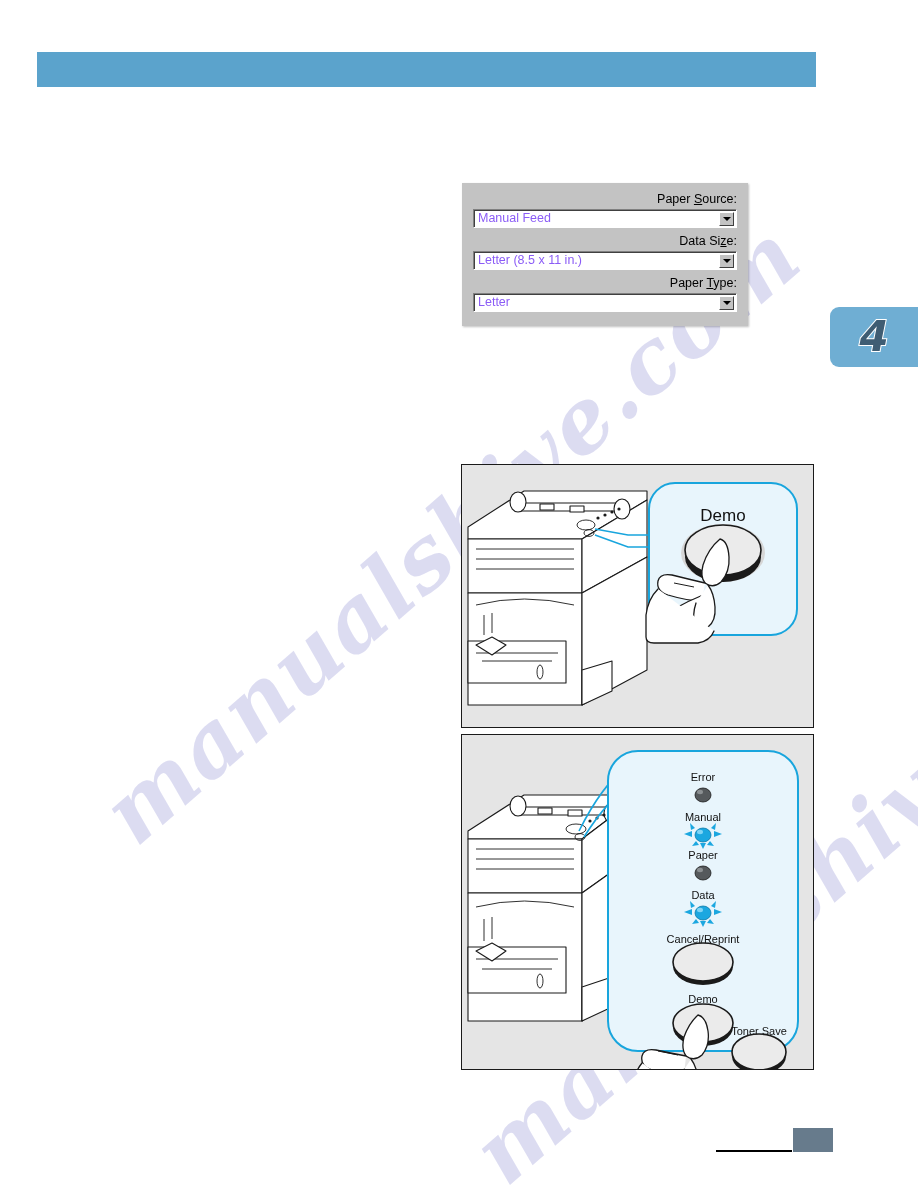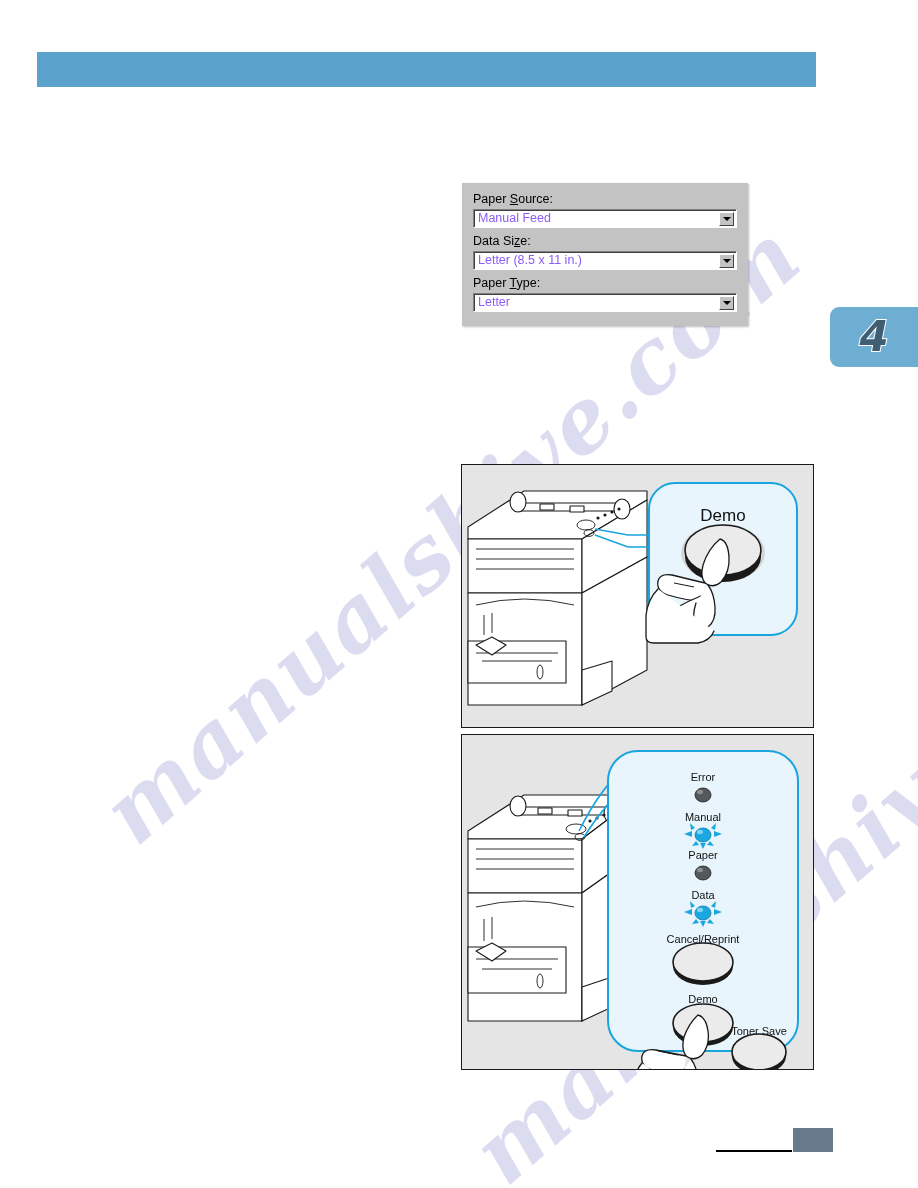--- a/index.html
+++ b/index.html
@@ -109,20 +109,21 @@
   }
   .field-group {
     margin-bottom: 6px;
   }
   .field-label {
     font-size: 12.5px;
     color: #000000;
     line-height: 15px;
     margin-bottom: 2px;
     font-family: "Liberation Sans", sans-serif;
+    text-align: right;
   }
   .field-label u {
     text-decoration: underline;
   }
   .combo {
     position: relative;
     height: 19px;
     background: #ffffff;
     border-top: 1px solid #808080;
     border-left: 1px solid #808080;

